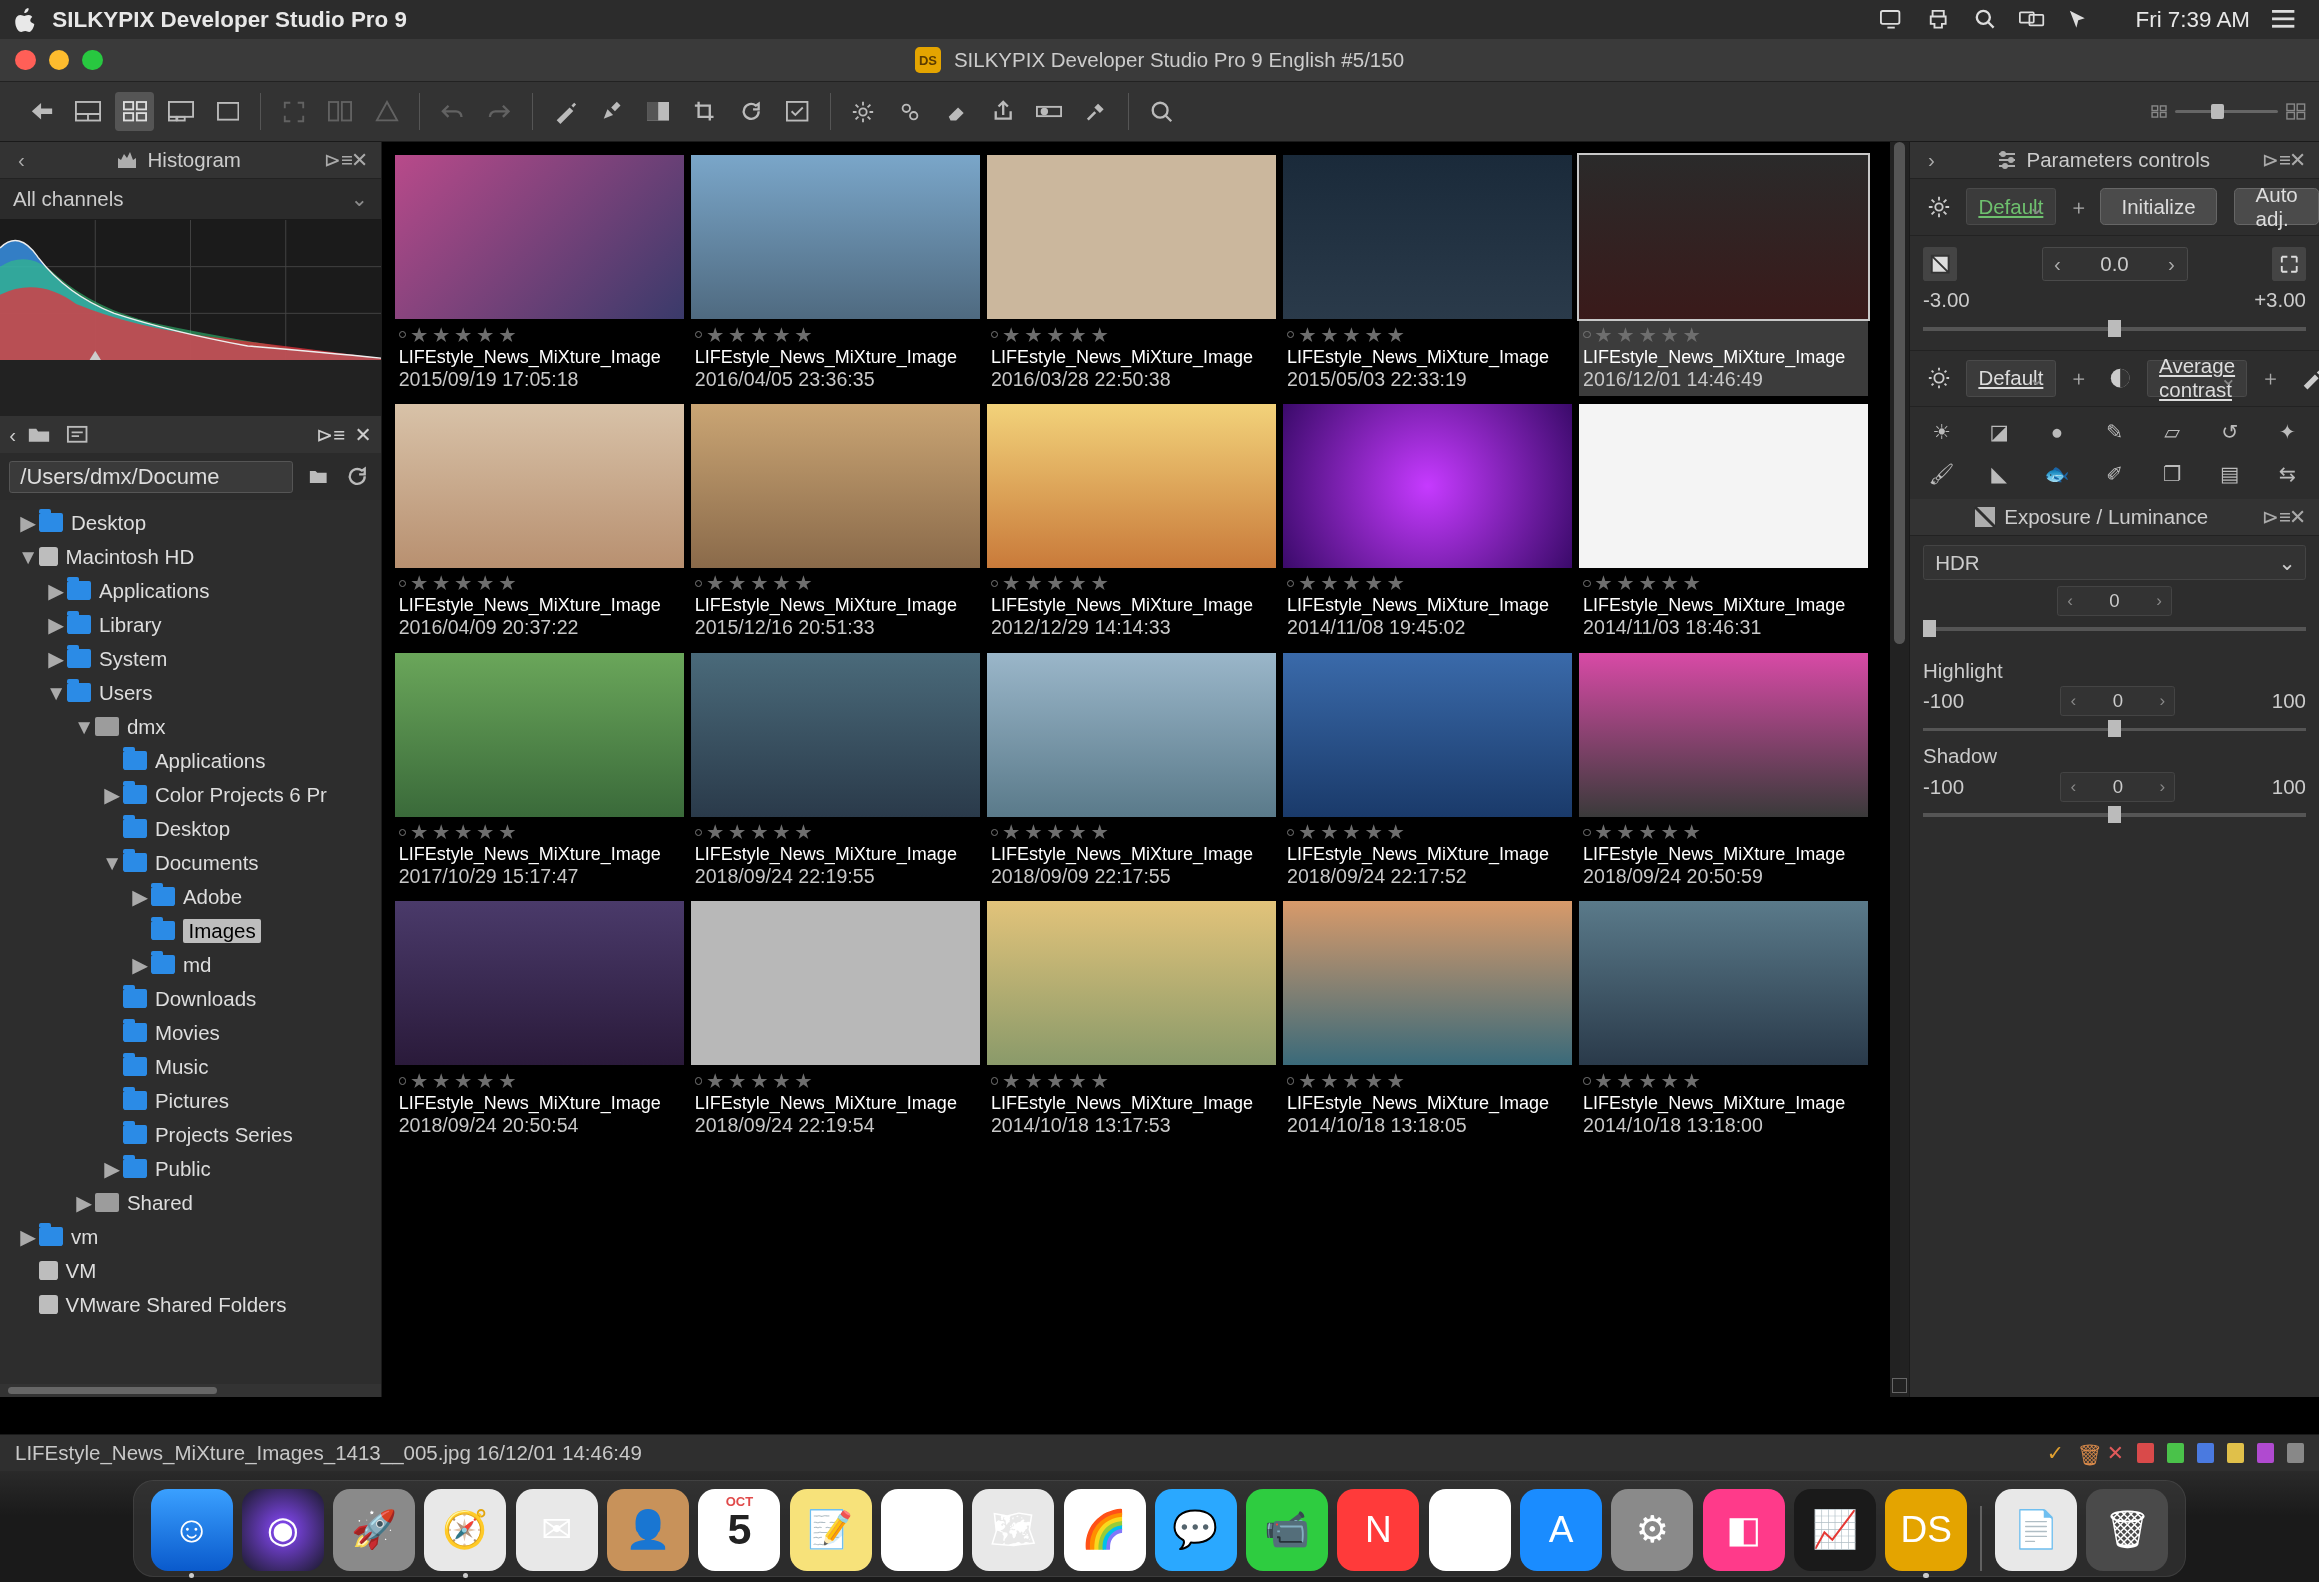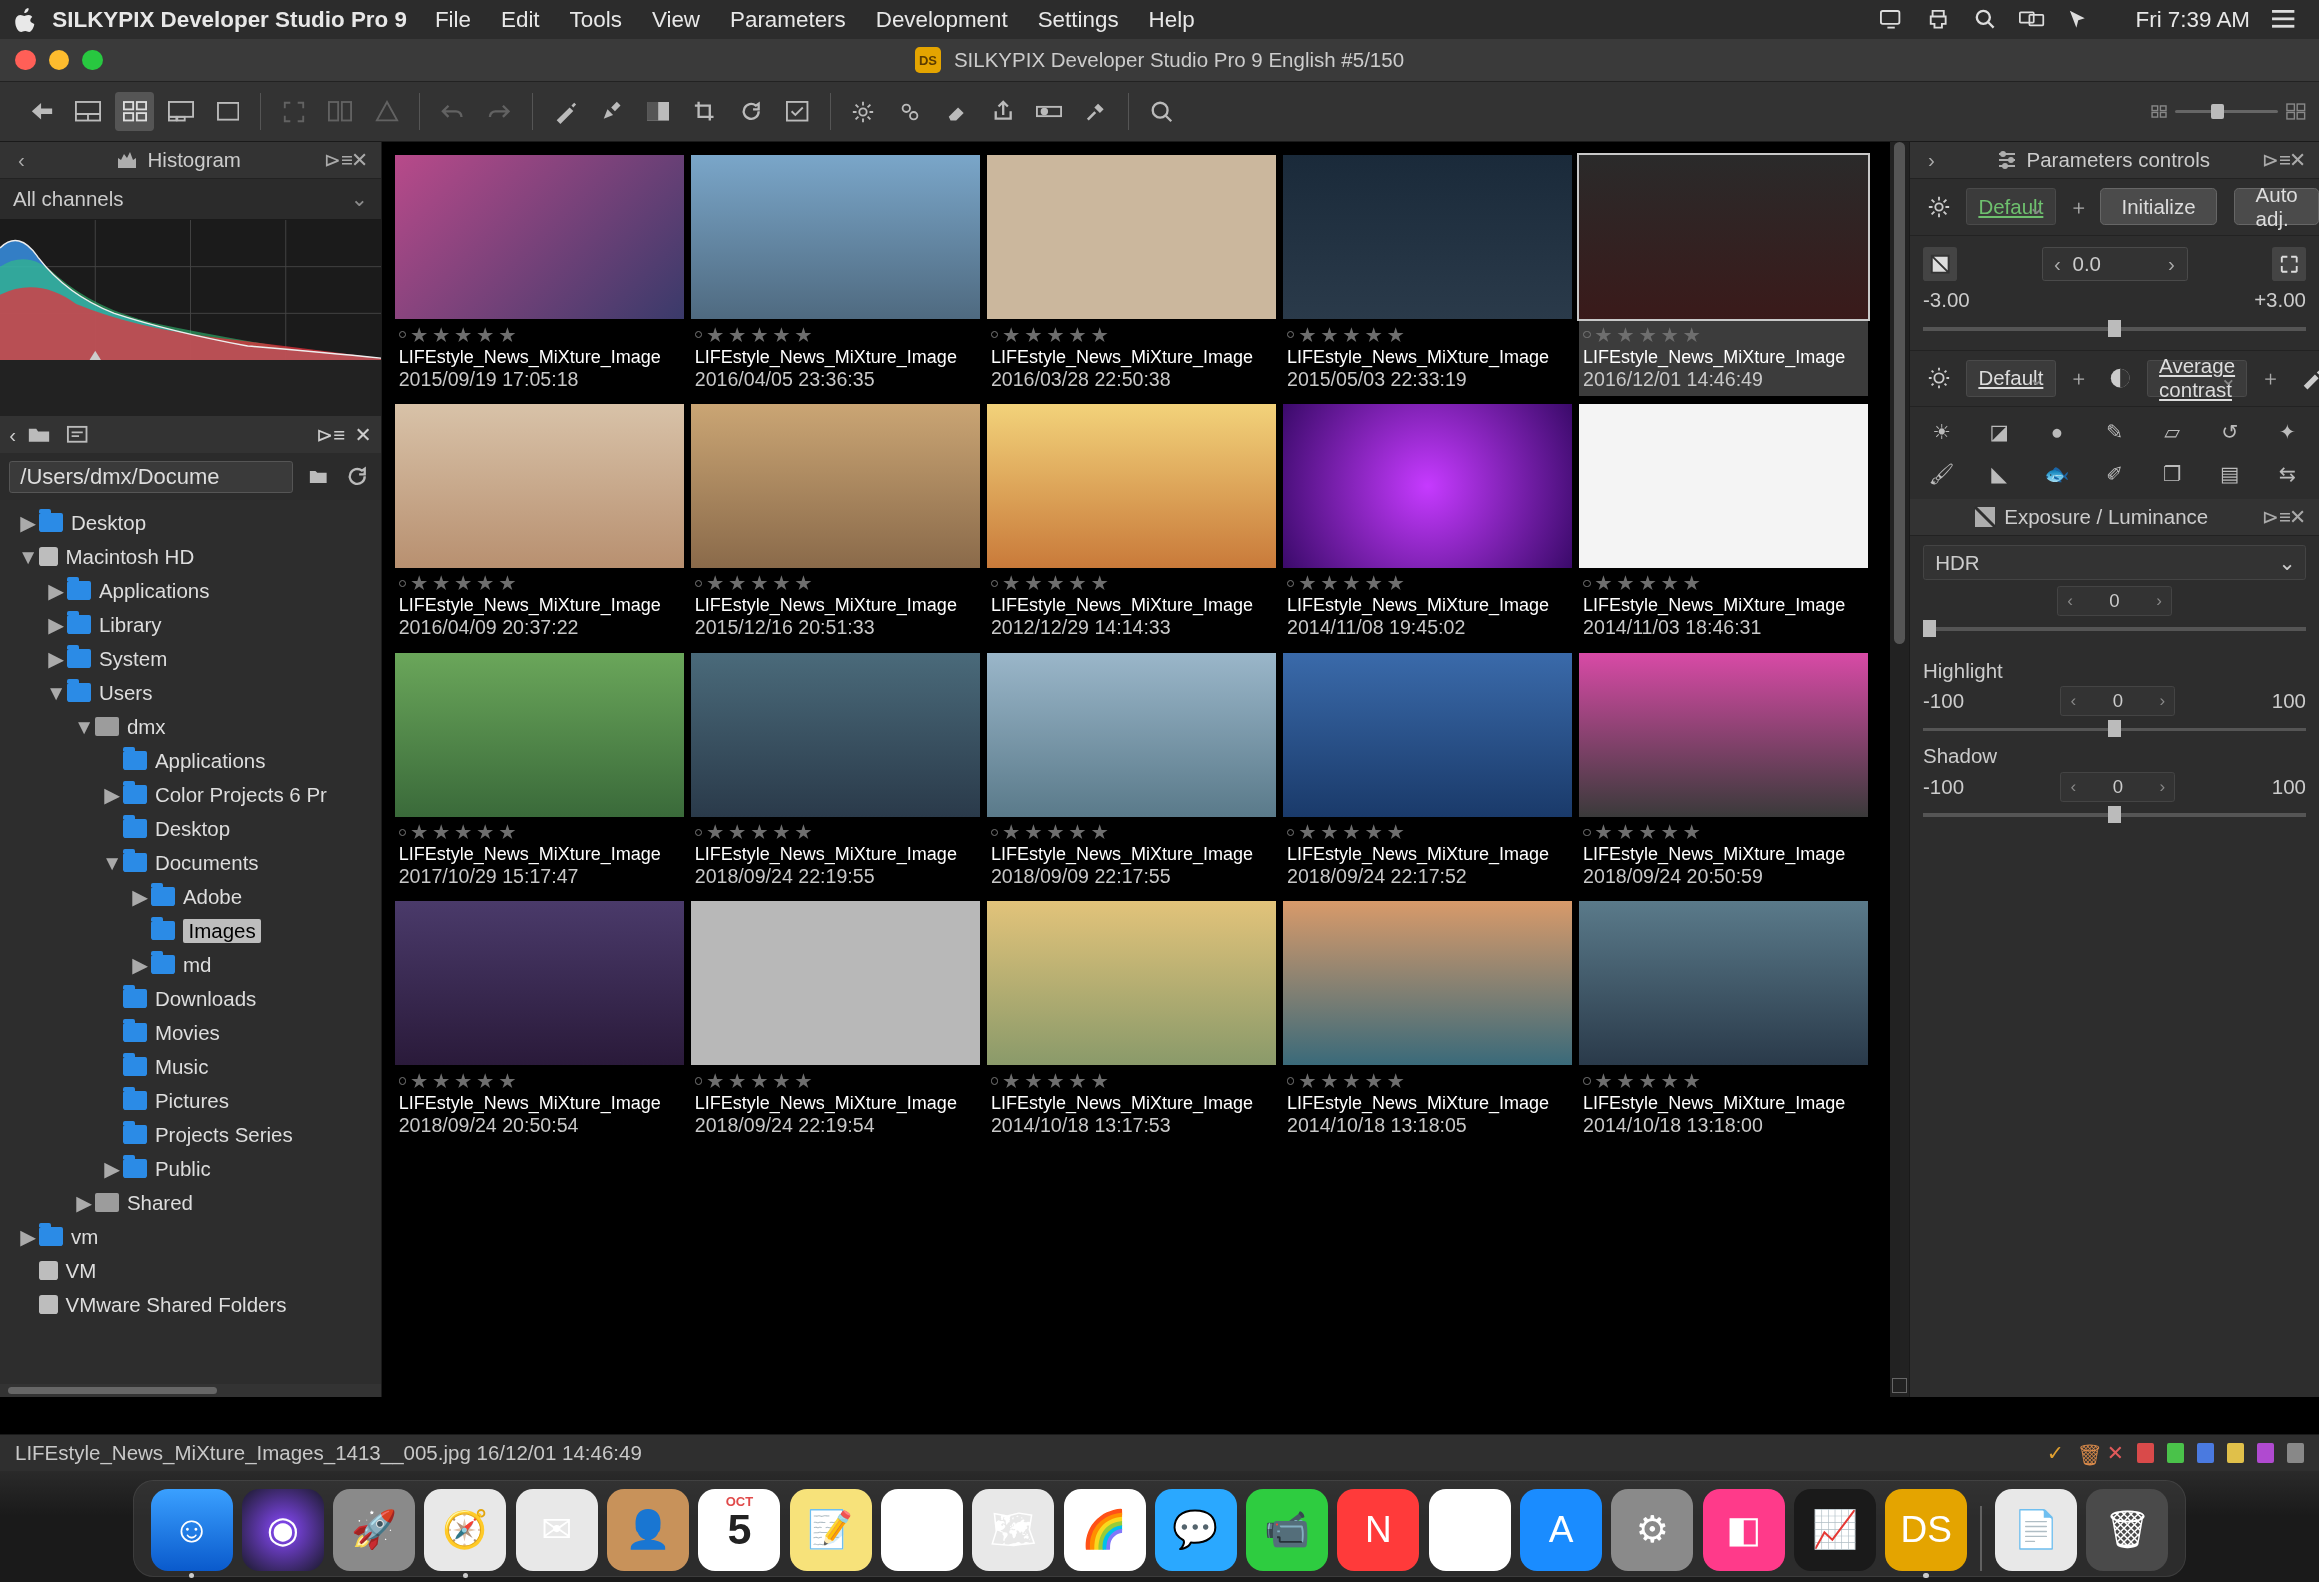--- a/index.html
+++ b/index.html
@@ -93,21 +93,21 @@
 .paramrow .dd .caret{position:absolute;right:9.3px;color:#888;}
 .paramrow .plus{width:24px;color:#aaa;text-align:center;}
 .btnrow{display:flex;gap:17px;justify-content:flex-end;}
 .btnrow .pillbtn{height:37px;padding:0 20.5px;background:#4b4b4b;border:0.9px solid #666;color:#ddd;border-radius:4.7px;display:flex;align-items:center;}
 
 .exposureblk{padding:11.2px 13px;display:flex;flex-direction:column;gap:7.5px;border-bottom:0.9px solid #222;}
 .spinrow{display:flex;align-items:center;justify-content:space-between;}
 .spinrow .ico{width:34px;height:34px;background:#444;color:#ddd;display:flex;align-items:center;justify-content:center;border-radius:2.8px;}
 .spinrow .spin{display:flex;align-items:center;background:#333;border:0.9px solid #4a4a4a;height:34px;border-radius:2.8px;}
 .spinrow .spin .arr{width:30px;text-align:center;color:#aaa;}
-.spinrow .spin .val{width:84px;text-align:left;}
+.spinrow .spin .val{width:84px;text-align:center;}
 .rangelabels{display:flex;justify-content:space-between;color:#ccc;}
 .slider{position:relative;height:18.6px;}
 .slider .track{position:absolute;top:7.5px;left:0;right:0;height:3.7px;background:#555;}
 .slider .thumb{position:absolute;top:0;width:13px;height:17px;background:#bbb;}
 
 .toolrows{padding:9.3px 7.5px;display:flex;flex-direction:column;gap:9.3px;}
 .toolrow{display:flex;justify-content:space-between;padding:0 5.6px;}
 .toolrow .ti{width:37px;height:32px;display:flex;align-items:center;justify-content:center;color:#bbb;}
 
 .subpanel{padding:9.3px 13px;display:flex;flex-direction:column;gap:5.6px;}
@@ -132,30 +132,20 @@
 
 <div class="root">
 
 <div class="menubar">
   <div class="apple">
     <svg width="20.5" height="24" viewBox="0 0 20 24" fill="#e8e8e8">
           <path d="M15 13c0-3 2-4 2-4s-1-2-4-2c-2 0-3 1-4 1s-2-1-4-1C2 7 0 10 0 14c0 5 3 10 6 10 1 0 2-1 4-1s2 1 4 1c2 0 5-5 5-8-3-1-4-3-4-3zM12 4c1-1 2-3 1-4-1 0-3 1-3 2-1 1-1 3-1 3s2 0 3-1z"></path>
         </svg>
   </div>
   <div class="appname">SILKYPIX Developer Studio Pro 9</div>
-  <div id="menuitems" style="display:flex;">
-        <span class="menu">File</span>
-        <span class="menu">Edit</span>
-        <span class="menu">Tools</span>
-        <span class="menu">View</span>
-        <span class="menu">Parameters</span>
-        <span class="menu">Development</span>
-        <span class="menu">Settings</span>
-        <span class="menu">Help</span>
-      </div>
   <div class="spacer"></div>
   <div class="status">
     <span class="ico">
           <svg width="24" height="18.6" viewBox="0 0 26 20" fill="none" stroke="#ddd" stroke-width="2">
             <rect x="1" y="1" width="20" height="14" rx="2"></rect>
             <path d="M8 19h8"></path>
           </svg>
         </span>
     <span class="ico">
           <svg width="22.4" height="20.5" viewBox="0 0 24 22" fill="none" stroke="#ddd" stroke-width="2">

